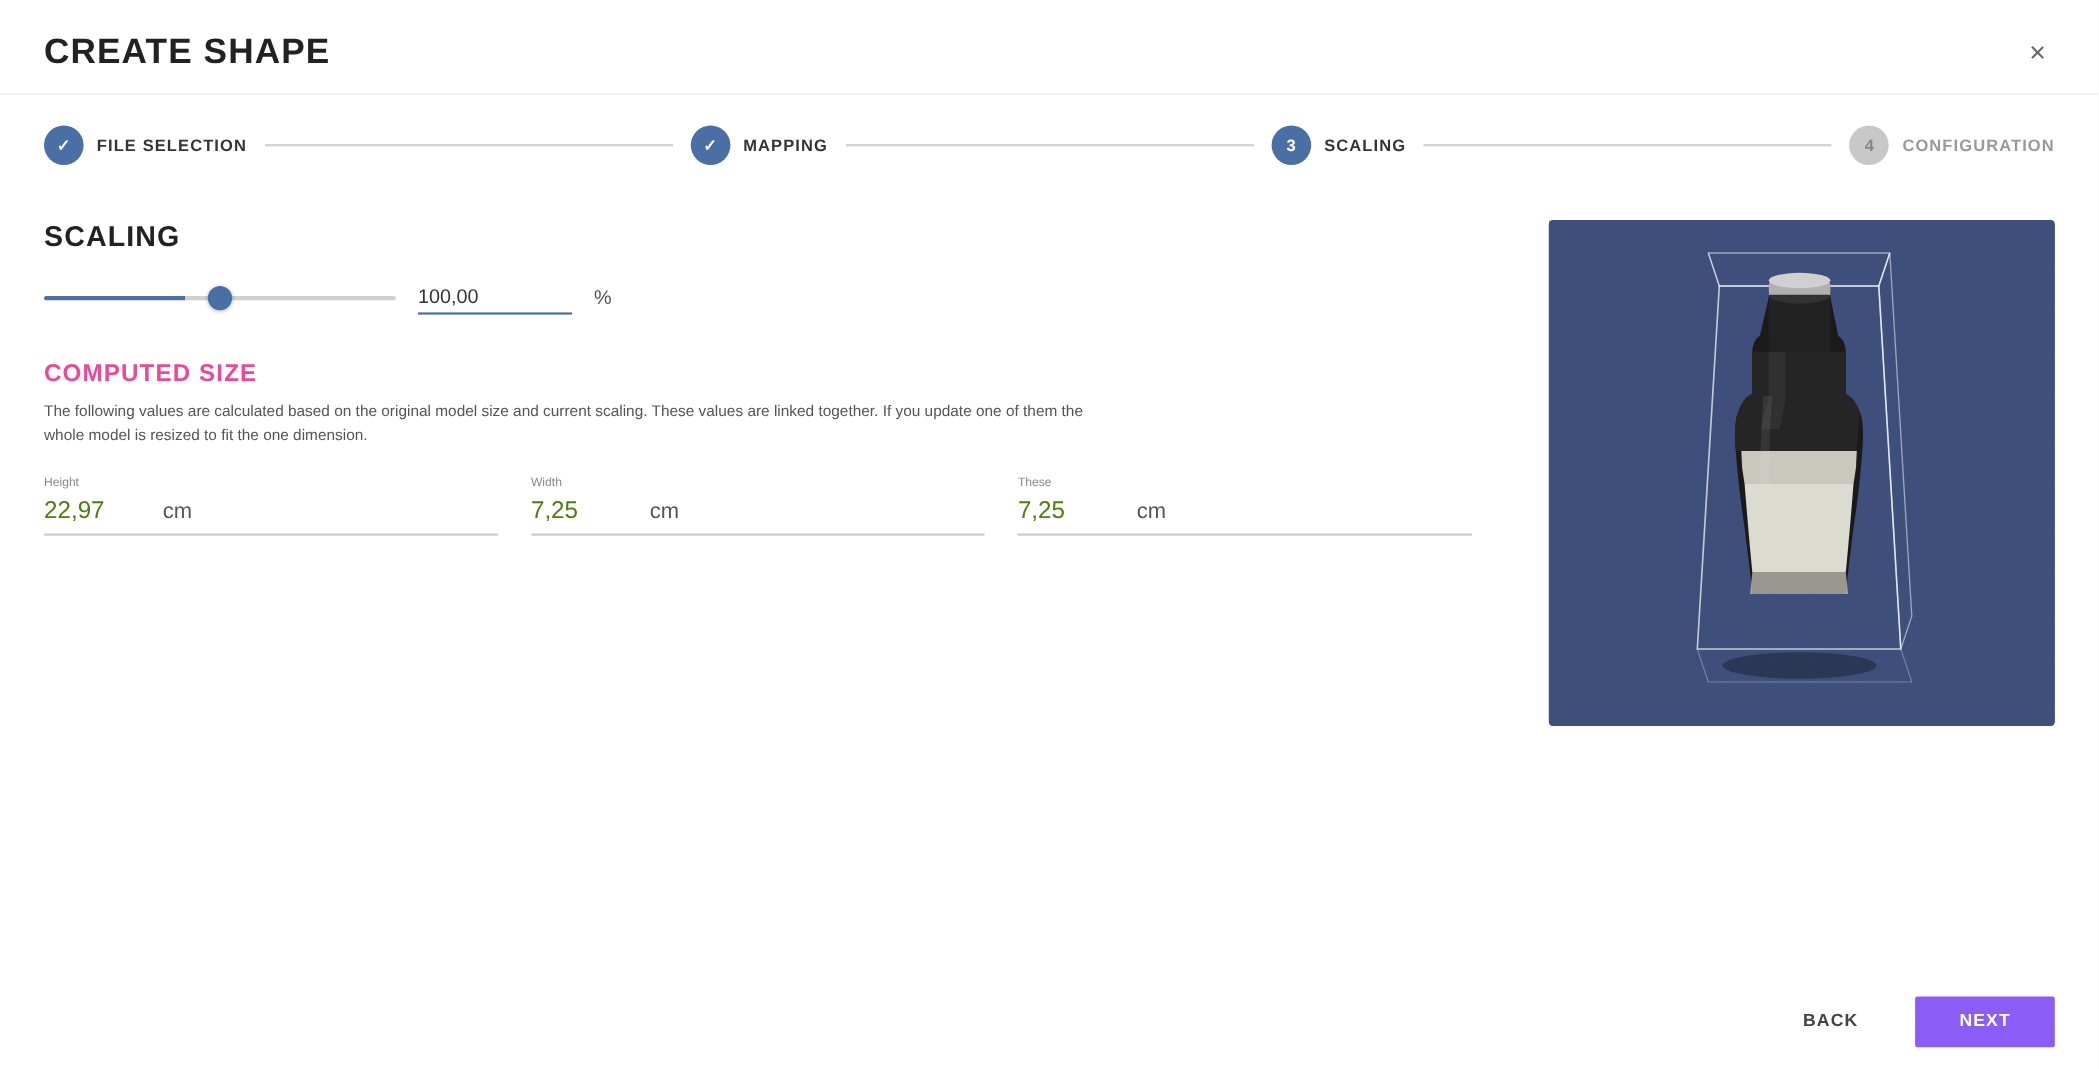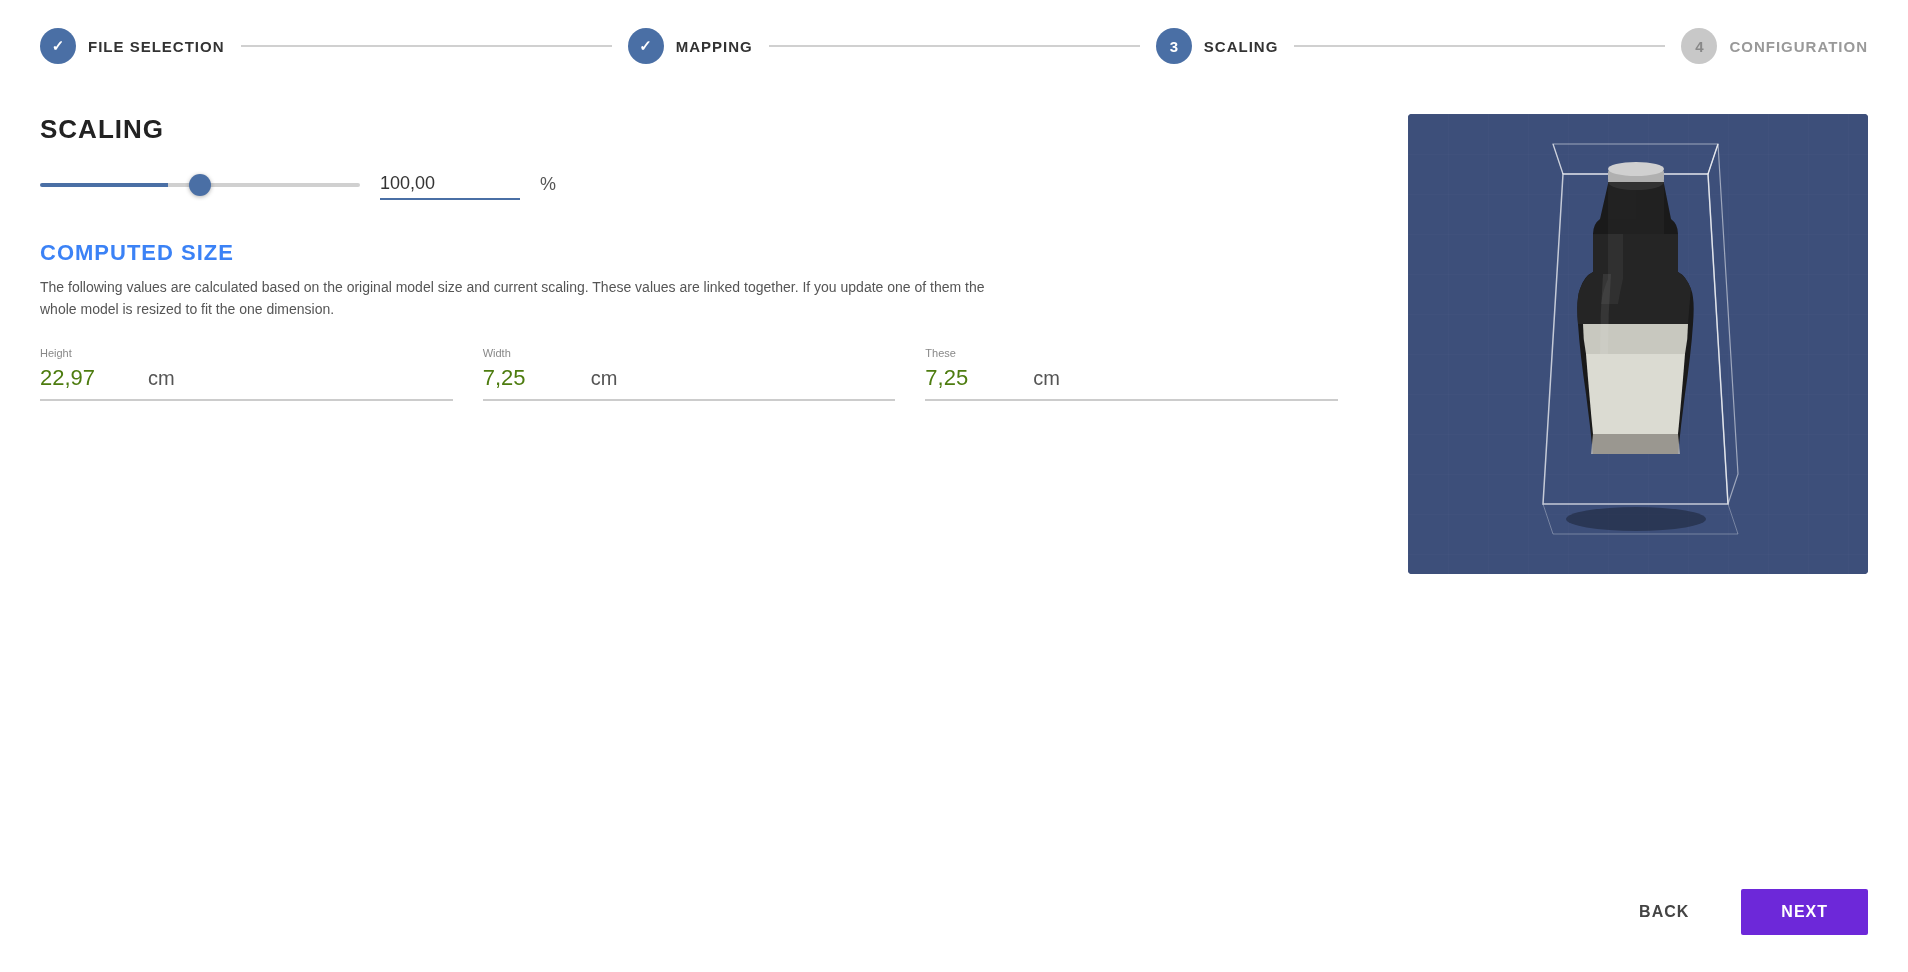--- a/index.html
+++ b/index.html
@@ -173,21 +173,21 @@
       color: #333;
       text-align: left;
     }
     .scaling-unit {
       font-size: 18px;
       color: #555;
     }
     .computed-title {
       font-size: 22px;
       font-weight: 700;
-      color: #3b82f6;
+      color: #ec4899;
       margin-bottom: 10px;
       letter-spacing: 1px;
     }
     .computed-desc {
       font-size: 14px;
       color: #555;
       line-height: 1.6;
       margin-bottom: 26px;
       max-width: 960px;
     }
@@ -237,50 +237,54 @@
     }
     
     .bottle-scene {
       width: 100%;
       height: 100%;
     }
     .footer {
       display: flex;
       justify-content: flex-end;
       align-items: center;
-      padding: 20px 40px 37px 40px;
+      padding: 20px 40px 20px 40px;
       gap: 16px;
     }
     .btn-back {
       background: white;
       border: none;
       font-size: 16px;
       font-weight: 600;
       color: #444;
       cursor: pointer;
       padding: 14px 36px;
       letter-spacing: 1px;
     }
     .btn-next {
-      background: #6d28d9;
+      background: #8b5cf6;
       border: none;
       font-size: 16px;
       font-weight: 600;
       color: white;
       cursor: pointer;
       padding: 14px 40px;
       letter-spacing: 1px;
       border-radius: 2px;
     }
   </style>
 </head>
 <body>
 
 <div class="modal">
 
+  <div class="modal-header">
+    <span class="modal-title">CREATE SHAPE</span>
+    <button class="close-btn">×</button>
+  </div>
 
   <div class="stepper">
 
     <div class="step">
       <div class="step-circle completed">
         <span>✓</span>
       </div>
       <span class="step-label">FILE SELECTION</span>
     </div>
     <div class="step-connector"></div>

